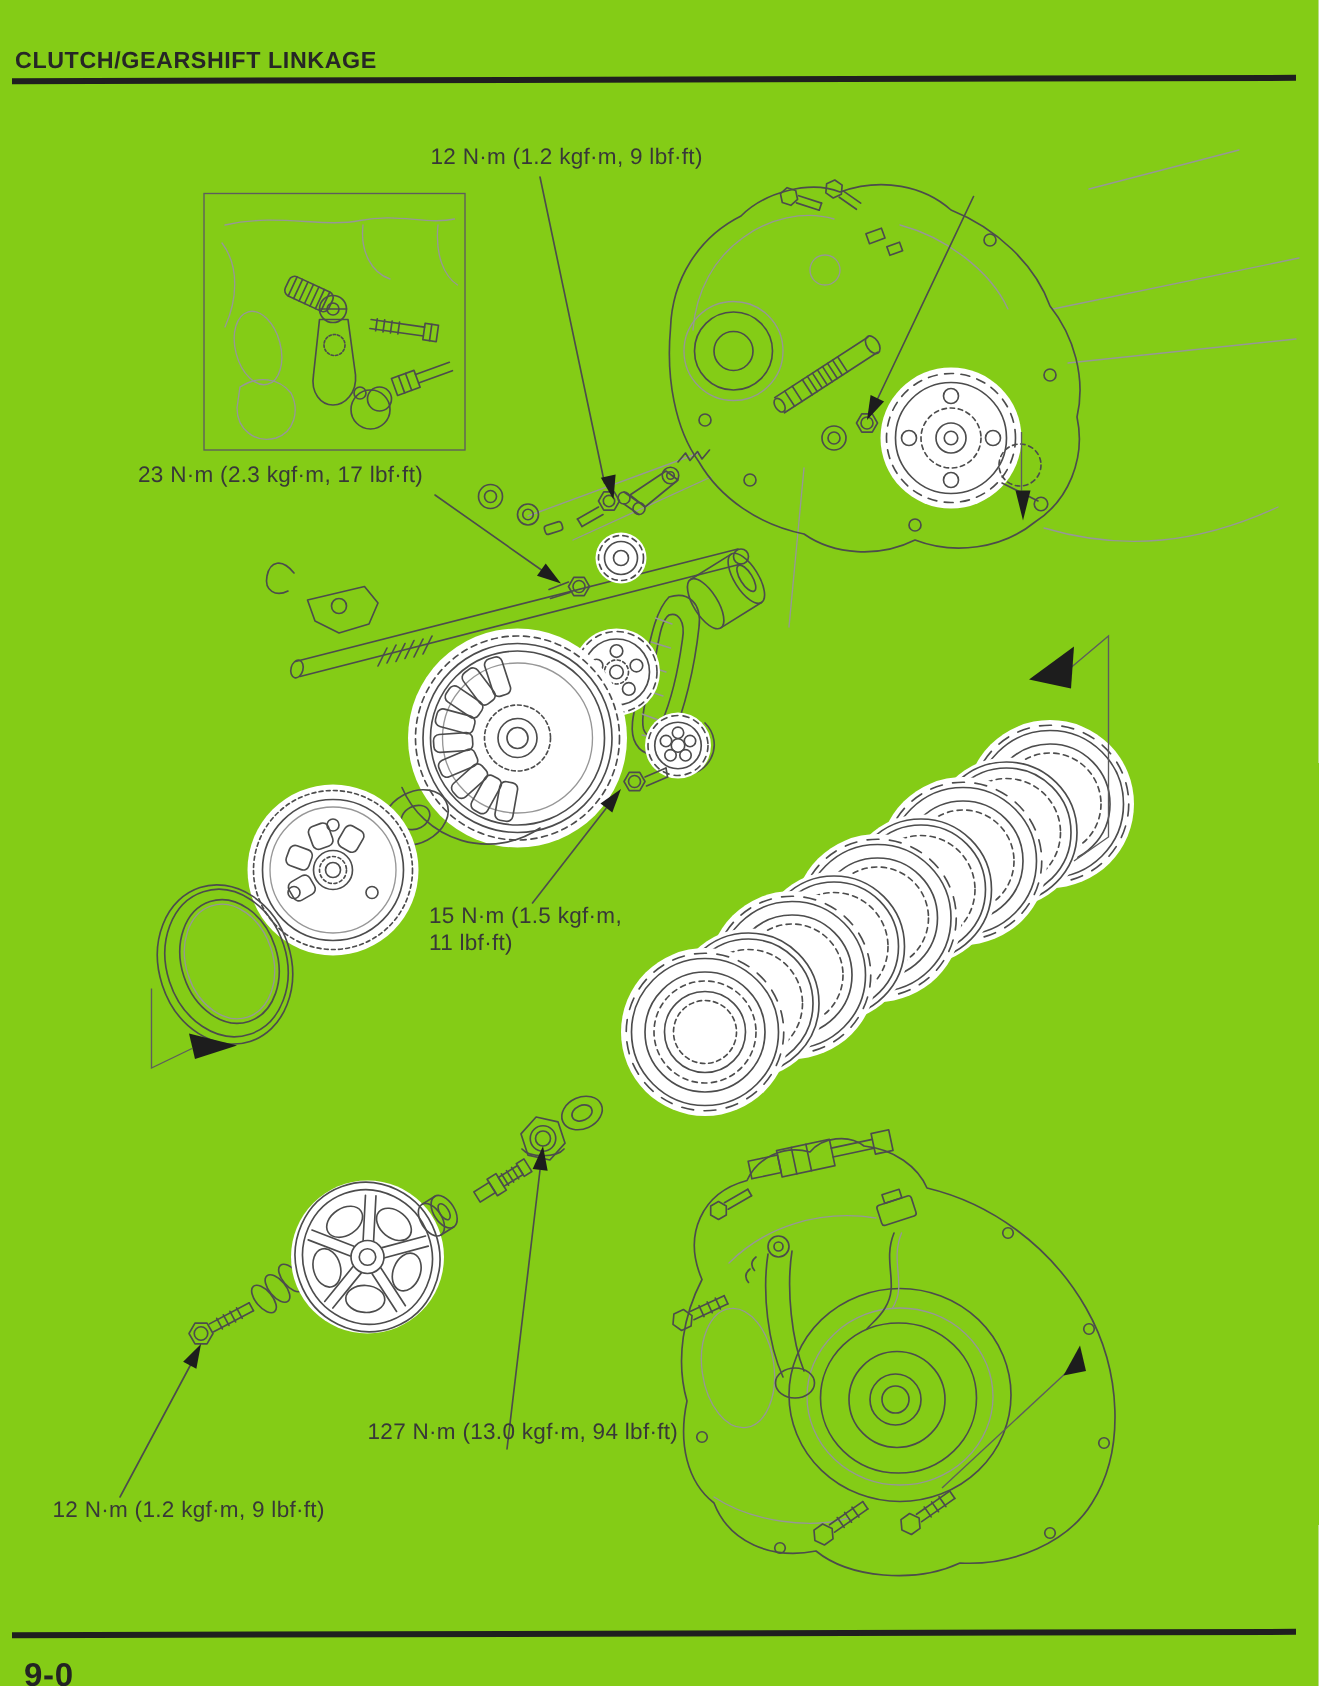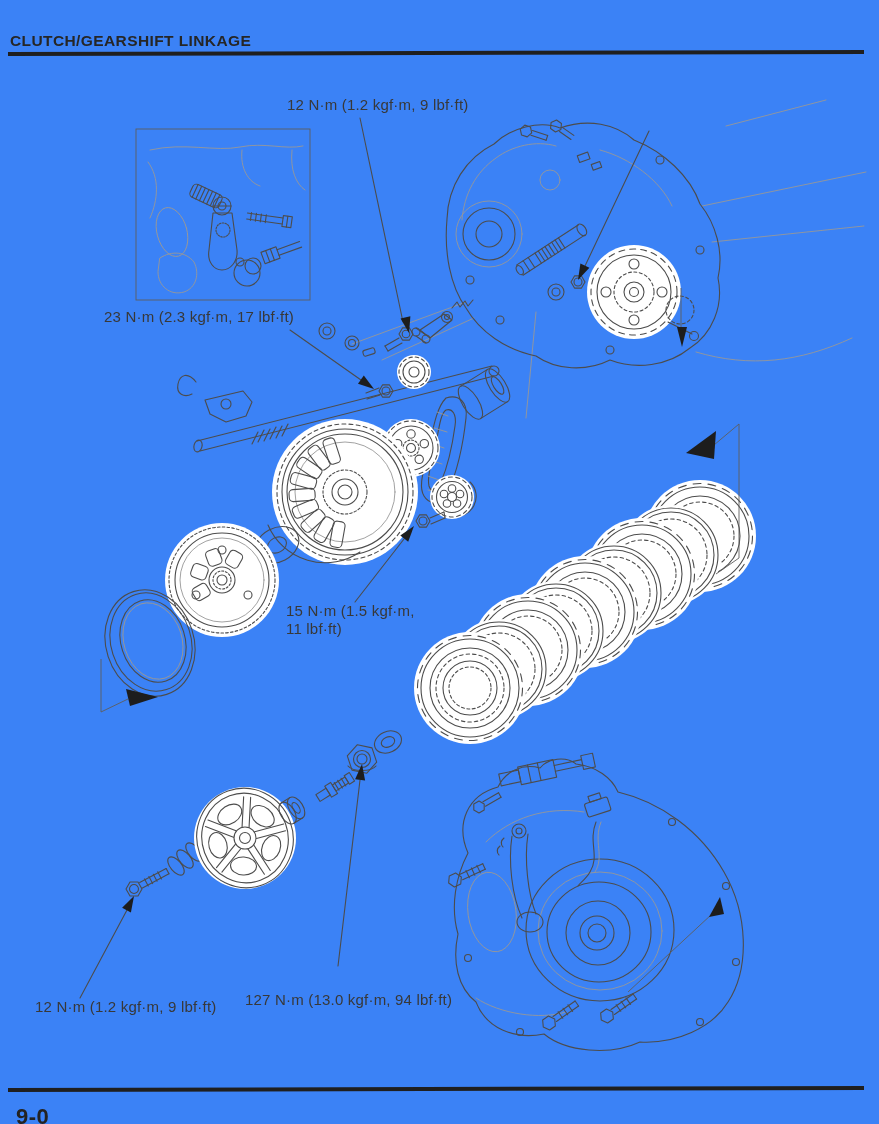--- a/index.html
+++ b/index.html
@@ -1,17 +1,17 @@
 <!DOCTYPE html>
 <html><head>
 <meta charset="utf-8">
 <style>
   html,body{margin:0;padding:0;background:#e8e8e8;}
   .page{
-    position:relative;width:879px;height:1124px;background:#3b82f6;
+    position:relative;width:879px;height:1124px;background:#84cc16;
     font-family:"Liberation Sans","DejaVu Sans",sans-serif;color:#2e2e2e;
     overflow:hidden;margin:0 auto;
   }
   .hdr-title{
     position:absolute;left:10px;top:32px;font-size:15.5px;font-weight:bold;
     letter-spacing:.4px;color:#262626;white-space:nowrap;
   }
   .hdr-rule{position:absolute;left:8px;top:51px;width:856px;height:4px;background:#1f1f1f;transform:rotate(-.15deg);}
   .ftr-rule{position:absolute;left:8px;top:1087px;width:856px;height:4px;background:#1f1f1f;transform:rotate(-.15deg);}
   .page-num{position:absolute;left:16px;top:1092px;font-size:22px;font-weight:bold;color:#232323;letter-spacing:.5px;margin-top:12px;}
@@ -608,23 +608,23 @@
       <polygon class="bk" points="709,917 720,897 724,914"></polygon>
     </g>
   </svg>
 
   <div class="hdr-title">CLUTCH/GEARSHIFT LINKAGE</div>
   <div class="hdr-rule"></div>
 
   <div class="tq" style="left:287px;top:96px">12 N·m (1.2 kgf·m, 9 lbf·ft)</div>
 
 
-  <div class="tq" style="left:104px;top:308px">23 N·m (2.3 kgf·m, 17 lbf·ft)</div>
+  <div class="tq" style="left:92px;top:308px">23 N·m (2.3 kgf·m, 17 lbf·ft)</div>
 
   <div class="tq" style="left:286px;top:602px"><span>15 N·m (1.5 kgf·m,</span><br><span>11 lbf·ft)</span></div>
 
-  <div class="tq" style="left:245px;top:991px">127 N·m (13.0 kgf·m, 94 lbf·ft)</div>
+  <div class="tq" style="left:245px;top:946px">127 N·m (13.0 kgf·m, 94 lbf·ft)</div>
 
   <div class="tq" style="left:35px;top:998px">12 N·m (1.2 kgf·m, 9 lbf·ft)</div>
 
   <div class="ftr-rule"></div>
   <div class="page-num">9-0</div>
 </div>
 
 </body></html>

